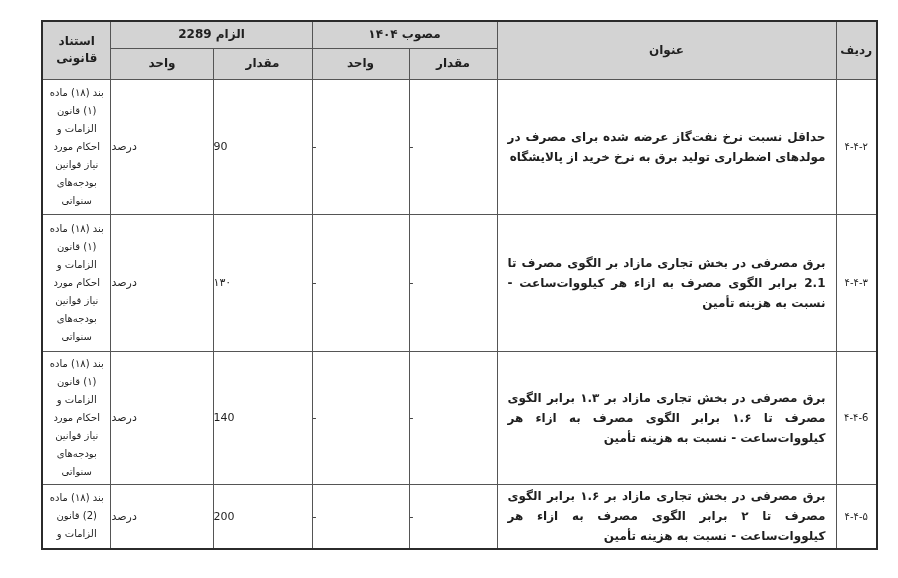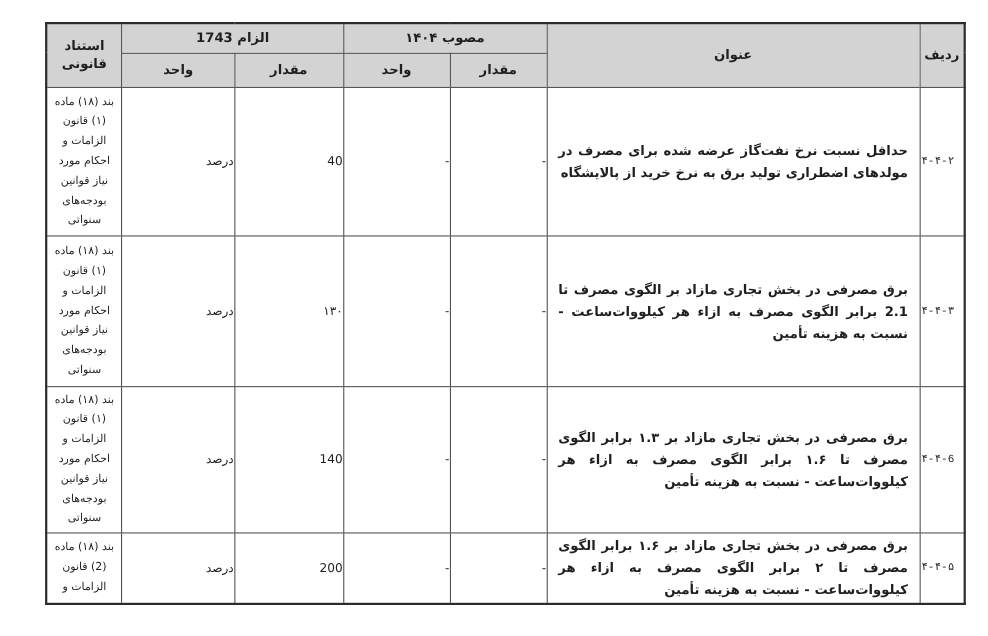--- a/index.html
+++ b/index.html
@@ -37,35 +37,34 @@
     line-height: 17px;
   }
   tr.hdr-top { height: 27px; }
   tr.hdr-sub { height: 31px; }
   tr.row-1 { height: 135px; }
   tr.row-2 { height: 137px; }
   tr.row-3 { height: 133px; }
   tr.row-4 { height: 65px; }
   td.radif-cell {
     font-size: 10px;
-    text-align: left;
+    text-align: center;
     padding: 0 1px;
-    font-family: Liberation Mono, monospace;
   }
   td.title-cell {
     font-size: 12px;
     line-height: 20px;
     text-align: justify;
     text-align-last: auto;
     padding: 0 10px;
     font-weight: bold;
   }
   td.val-cell {
     font-size: 11px;
-    text-align: right;
+    text-align: left;
   }
   td.legal-cell { padding: 0; }
   .legal-inner {
     display: flex;
     align-items: center;
     justify-content: center;
     text-align: center;
     font-size: 10px;
     line-height: 18px;
     overflow: hidden;
@@ -86,37 +85,37 @@
       <col style="width:97px">
       <col style="width:99px">
       <col style="width:102px">
       <col style="width:69px">
     </colgroup>
     <thead>
       <tr class="hdr-top">
         <th rowspan="2">ردیف</th>
         <th rowspan="2">عنوان</th>
         <th colspan="2">مصوب ۱۴۰۴</th>
-        <th colspan="2">الزام 1743</th>
+        <th colspan="2">الزام 2289</th>
         <th rowspan="2">استناد قانونی</th>
       </tr>
       <tr class="hdr-sub">
         <th>مقدار</th>
         <th>واحد</th>
         <th>مقدار</th>
         <th>واحد</th>
       </tr>
     </thead>
     <tbody>
       <tr class="row-1">
         <td class="radif-cell">۴-۴-۲</td>
         <td class="title-cell">حداقل نسبت نرخ نفت‌گاز عرضه شده برای مصرف در مولدهای اضطراری تولید برق به نرخ خرید از پالایشگاه</td>
         <td class="val-cell">-</td>
         <td class="val-cell">-</td>
-        <td class="val-cell">40</td>
+        <td class="val-cell">90</td>
         <td class="val-cell">درصد</td>
         <td class="legal-cell">
           <div class="legal-inner tall">بند (۱۸) ماده (۱) قانون الزامات و احکام مورد نیاز قوانین بودجه‌های سنواتی</div>
         </td>
       </tr>
       <tr class="row-2">
         <td class="radif-cell">۴-۴-۳</td>
         <td class="title-cell">برق مصرفی در بخش تجاری مازاد بر الگوی مصرف تا 2.1 برابر الگوی مصرف به ازاء هر کیلووات‌ساعت - نسبت به هزینه تأمین</td>
         <td class="val-cell">-</td>
         <td class="val-cell">-</td>

